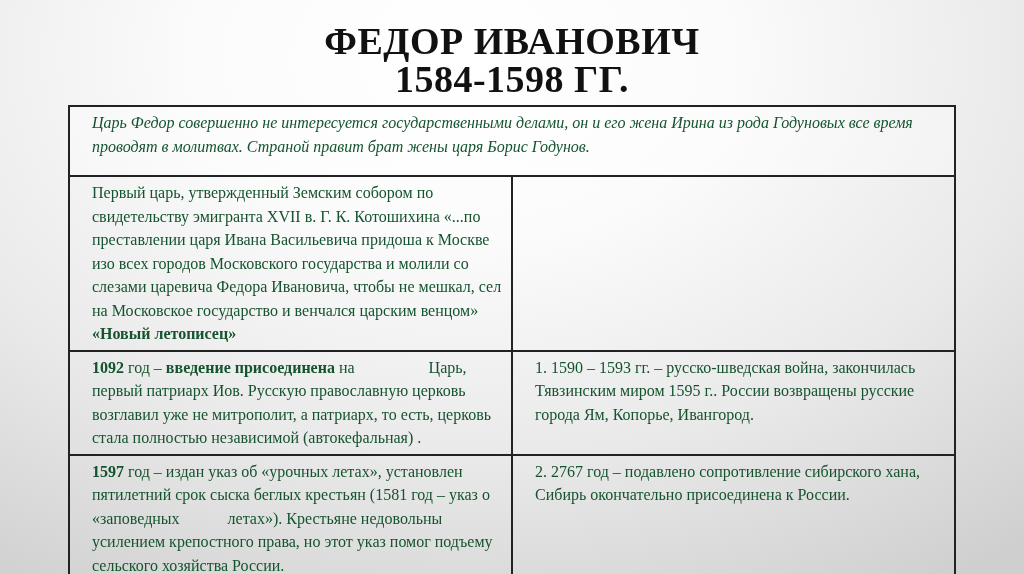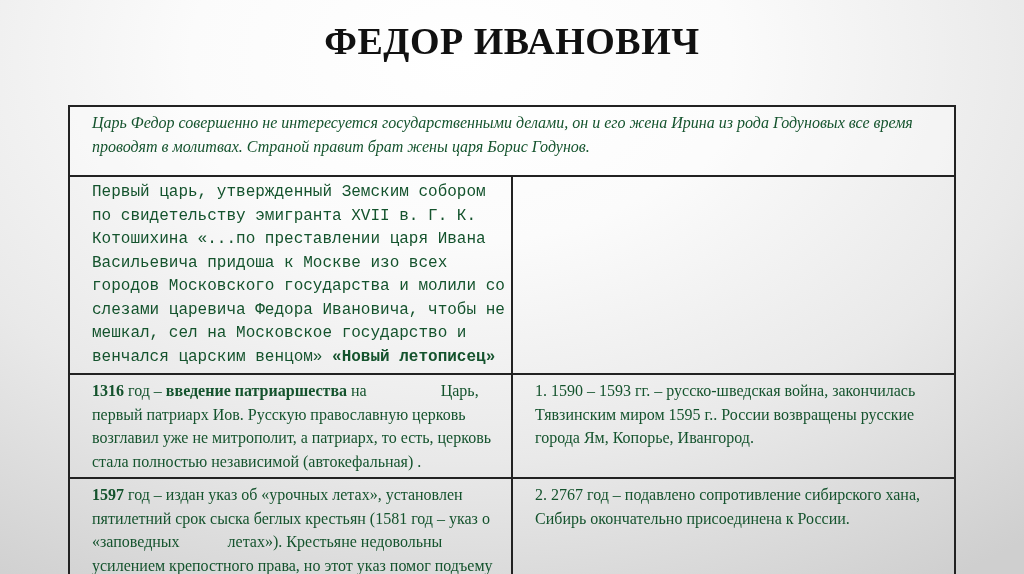--- a/index.html
+++ b/index.html
@@ -56,54 +56,55 @@
       height: 60px;
       font-style: italic;
       font-size: 14.5px;
       line-height: 25px;
       padding-top: 3px;
       padding-left: 5px;
       background: rgba(255,255,255,0.35);
     }
     td.col-left { width: 437px; }
     td.col-right { width: 437px; }
-    tr.r2 td { height: 158px; font-family: Liberation Mono, monospace; }
+    tr.r2 td { height: 158px; }
     tr.r3 td { height: 82px; }
     tr.r4 td { height: 112px; margin-left: 24px; }
     .b { font-weight: bold; }
     .spacer-wide { display: inline-block; width: 74px; }
     .spacer-mid { display: inline-block; width: 48px; }
   </style>
 </head>
 <body>
 
 <div class="slide">
 
   <div class="title">
     <span class="line">ФЕДОР ИВАНОВИЧ</span>
+    <span class="line">1584-1598 ГГ.</span>
   </div>
 
   <table class="info">
     <tbody>
         <tr class="r1">
       <td class="intro" colspan="2">
         <span>Царь Федор совершенно не интересуется государственными делами, он и его жена Ирина из рода Годуновых все время проводят в молитвах. Страной правит брат жены царя Борис Годунов.</span>
       </td>
     </tr>
     <tr class="r2">
       <td class="col-left">
         <span>Первый царь, утвержденный Земским  собором по свидетельству эмигранта XVII в. Г. К. Котошихина «...по преставлении царя Ивана Васильевича придоша к Москве изо всех городов Московского государства и молили со слезами царевича Федора Ивановича, чтобы не мешкал, сел на Московское государство и венчался царским венцом»</span>
         <span class="b">«Новый летописец»</span>
       </td>
       <td class="col-right">
         <span></span>
       </td>
     </tr>
     <tr class="r3">
-      <td class="col-left"><span class="b">1316</span><span> год – </span><span class="b">введение патриаршества</span><span> на</span><span class="spacer-wide"></span><span>Царь,</span>
+      <td class="col-left"><span class="b">1092</span><span> год – </span><span class="b">введение присоединена</span><span> на</span><span class="spacer-wide"></span><span>Царь,</span>
         <span>первый патриарх Иов. Русскую православную церковь возглавил уже не митрополит, а патриарх, то есть, церковь стала полностью независимой (автокефальная) .</span>
       </td>
       <td class="col-right">
         <span>1. 1590 – 1593 гг. – русско-шведская война, закончилась Тявзинским миром 1595 г.. России возвращены русские города Ям, Копорье, Ивангород.</span>
       </td>
     </tr>
     <tr class="r4">
       <td class="col-left"><span class="b">1597</span><span> год – издан указ об «урочных летах», установлен пятилетний срок сыска беглых крестьян (1581 год – указ о «заповедных</span><span class="spacer-mid"></span><span>летах»). Крестьяне недовольны усилением крепостного права, но этот указ помог подъему сельского хозяйства России.</span>
       </td>
       <td class="col-right">

